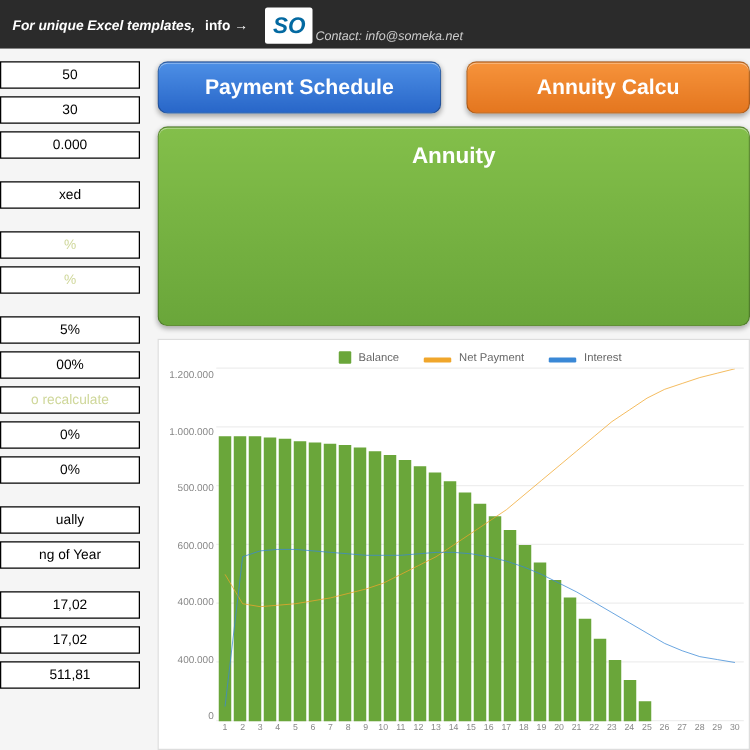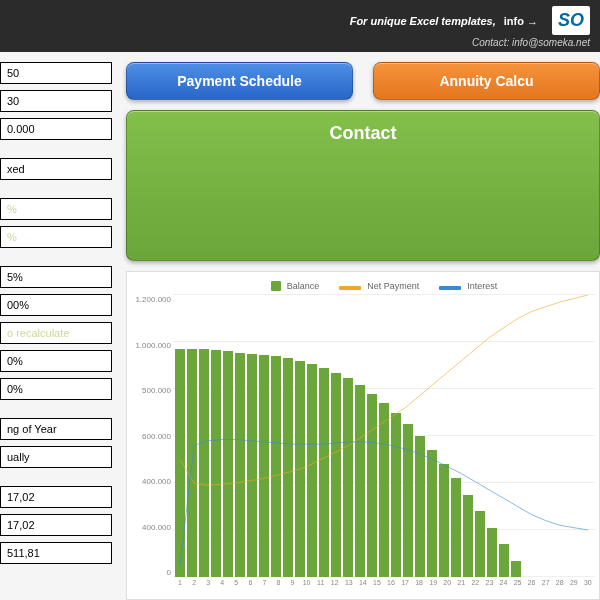--- a/index.html
+++ b/index.html
@@ -1,34 +1,34 @@
 <!DOCTYPE html>
 <html><head>
 <meta charset="utf-8">
 <style>
   * { box-sizing: border-box; margin: 0; padding: 0; }
   html, body { width: 600px; height: 600px; overflow: hidden; font-family: Arial, sans-serif; background: #fff; }
   .frame { width: 600px; height: 600px; display: flex; flex-direction: column; }
 
-  .topbar { background: #2b2b2b; color: #fff; padding: 6px 10px 4px 10px; display: flex; flex-direction: column; align-items: flex-end; font-size: 11px; gap: 2px; }
+  .topbar { background: #2b2b2b; color: #fff; padding: 6px 10px 4px 10px; display: flex; flex-direction: row; align-items: flex-end; font-size: 11px; gap: 2px; }
   .topbar .line1 { display: flex; align-items: center; gap: 8px; font-weight: bold; font-style: italic;}
   .topbar .arrow { font-style: normal; }
   .topbar .logo { background: #fff; color: #0369a1; font-weight: bold; font-size: 18px; padding: 4px 6px; margin-left: 6px; border-radius: 2px; }
   .topbar .line2 { font-style: italic; color: #ccc; font-size: 10px; }
 
   .body { flex: 1; display: flex; background: #f5f5f5; gap: 14px; padding: 10px 0 0 0; }
   .left { width: 112px; display: flex; flex-direction: column; gap: 6px; }
   .cell { border: 1px solid #000; background: #fff; padding: 4px 6px; font-size: 11px; text-align: right; min-height: 22px; white-space: nowrap; overflow: hidden;}
   .cell.faint { color: #cfd79a; }
-  .cell.label { text-align: left; }
+  .cell.label { text-align: center; }
   .spacer { height: 6px; }
 
   .right { flex: 1; display: flex; flex-direction: column; gap: 10px; padding-right: 0; }
   .btnrow { display: flex; gap: 20px; }
-  .btn { flex: 1; border-radius: 8px; padding: 10px 14px; font-size: 14px; font-weight: bold; color: #fff; text-align: center; box-shadow: 0 2px 4px rgba(0,0,0,.3), inset 0 1px 0 rgba(255,255,255,.4); border: 1px solid rgba(0,0,0,.25); cursor: pointer; white-space: nowrap; overflow: hidden;}
+  .btn { flex: 1; border-radius: 8px; padding: 10px 14px; font-size: 17px; font-weight: bold; color: #fff; text-align: center; box-shadow: 0 2px 4px rgba(0,0,0,.3), inset 0 1px 0 rgba(255,255,255,.4); border: 1px solid rgba(0,0,0,.25); cursor: pointer; white-space: nowrap; overflow: hidden;}
   .btn.blue { background: linear-gradient(#4d8fe6, #2866c8); }
   .btn.orange { background: linear-gradient(#f6933b, #e4761f); }
   .btn.green { background: linear-gradient(#83bf4a, #6aa63a); font-size: 18px; padding: 12px; }
   .btn.green.wide { width: 100%; }
 
   .chart { background: #fff; border: 1px solid #ddd; flex: 1; position: relative; padding: 8px 4px 4px 46px; }
   .legend { display: flex; justify-content: center; gap: 20px; font-size: 9px; color: #666; margin-bottom: 4px;}
   .legend .item { display: flex; align-items: center; gap: 6px; max-width: 80px;}
   .legend .swatch { width: 22px; height: 4px; margin-top: 4px; border-radius: 1px;}
   .legend .swatch.bar { height: 10px; width: 10px; margin-top: 1px;}
@@ -70,34 +70,34 @@
         <div class="spacer"></div>
         <div class="cell label faint">%</div>
         <div class="cell label faint">%</div>
         <div class="spacer"></div>
         <div class="cell label">5%</div>
         <div class="cell label">00%</div>
         <div class="cell label faint">o recalculate</div>
         <div class="cell label">0%</div>
         <div class="cell label">0%</div>
         <div class="spacer"></div>
+        <div class="cell label">ually</div>
         <div class="cell label">ng of Year</div>
-        <div class="cell label">ually</div>
         <div class="spacer"></div>
         <div class="cell label">17,02</div>
         <div class="cell label">17,02</div>
         <div class="cell label">511,81</div>
       </div>
 
     <div class="right">
       <div class="btnrow">
         <div class="btn blue">Payment Schedule</div>
         <div class="btn orange">Annuity Calcu</div>
       </div>
-      <div class="btn green wide">Contact</div>
+      <div class="btn green wide">Annuity</div>
 
       <div class="chart">
         <div class="legend">
           <div class="item">
               <span class="swatch bar" id="sw-bal" style="background: rgb(106, 166, 58);"></span>
               <span>Balance</span>
             </div>
           <div class="item">
               <span class="swatch" id="sw-net" style="background: rgb(240, 166, 43);"></span>
               <span>Net Payment</span>

